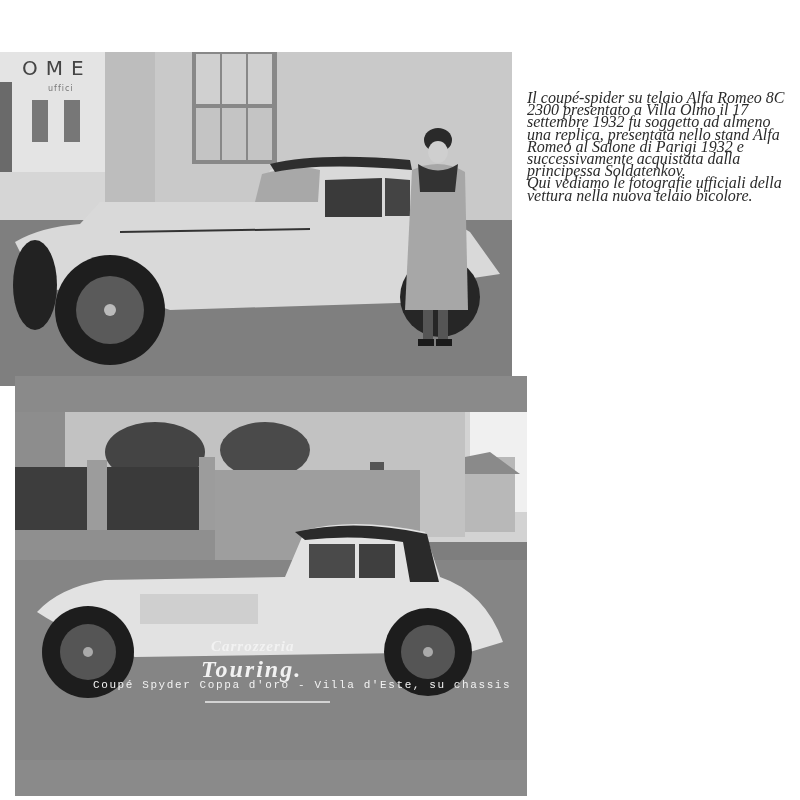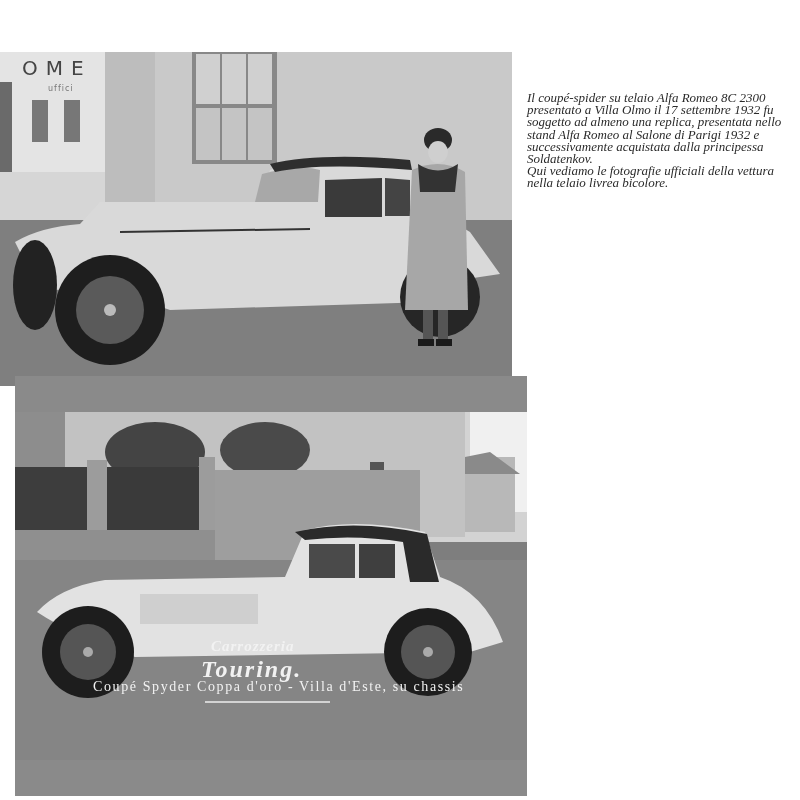--- a/index.html
+++ b/index.html
@@ -4,26 +4,26 @@
 <style>
   html, body { margin:0; padding:0; }
   body { width:800px; height:800px; background:#ffffff; position:relative; overflow:hidden;
          font-family: "DejaVu Serif", "Liberation Serif", serif; }
   .photo { position:absolute; left:0; width:512px; overflow:hidden; background:#8a8a8a; }
   #photo-top { top:52px; height:334px; }
   #photo-bottom { top:376px; height:420px;margin-left:15px; }
   .photo svg { display:block; width:100%; height:100%; }
   .caption { position:absolute; left:527px; top:92px; width:262px;
              font-family: "Liberation Serif", "DejaVu Serif", serif; font-style:italic;
-             font-size:13px; line-height:12.2px; color:#2a2a2a; }
+             font-size:16px; line-height:12.2px; color:#2a2a2a; }
   .caption p { margin:0; }
   .hand { position:absolute; color:#f2f2f2; font-family:"Liberation Serif", serif; }
   .brand1 { left:196px; top:262px; font-size:15px; font-style:italic; font-weight:bold; letter-spacing:1px; }
   .brand2 { left:186px; top:280px; font-size:24px; font-style:italic; font-weight:bold; letter-spacing:2px; }
-  .note { font-family:Liberation Serif, serif; font-size:14px; letter-spacing:1.6px; }
+  .note { font-family:Liberation Mono, monospace; font-size:11px; letter-spacing:1.6px; }
   .note1 { left:78px; top:303px; }
   .note2 { left:98px; top:318px; }
   .wall-sign { position:absolute; left:22px; top:4px; font-family:"DejaVu Sans", sans-serif;
                font-size:20px; letter-spacing:8px; color:#444; }
   .wall-sign-small { position:absolute; left:40px; top:32px; font-family:"DejaVu Sans", sans-serif;
                font-size:8px; color:#777; letter-spacing:1px;margin-left:8px; }
 </style>
 </head>
 <body>
 
@@ -114,14 +114,14 @@
     <circle cx="413" cy="240" r="5" fill="#aaa"></circle>
     <line x1="190" y1="290" x2="315" y2="290" stroke="#eee" stroke-width="1.5"></line>
   </svg>
   <div class="hand brand1">Carrozzeria</div>
   <div class="hand brand2">Touring.</div>
   <div class="hand note note1">Coupé Spyder  Coppa d'oro - Villa  d'Este, su chassis</div>
 </div>
 
 <div class="caption">
   <p>Il coupé-spider su telaio Alfa Romeo 8C 2300 presentato a Villa Olmo il 17 settembre 1932 fu soggetto ad almeno una replica, presentata nello stand Alfa Romeo al Salone di Parigi 1932 e successivamente acquistata dalla principessa Soldatenkov.</p>
-  <p>Qui vediamo le fotografie ufficiali della vettura nella telaio livrea bicolore.</p>
+  <p>Qui vediamo le fotografie ufficiali della vettura nella nuova telaio bicolore.</p>
 </div>
 
 </body></html>

